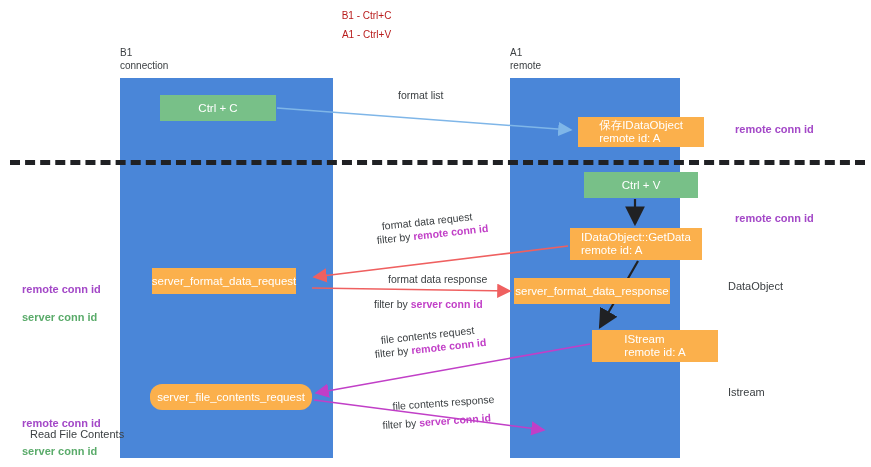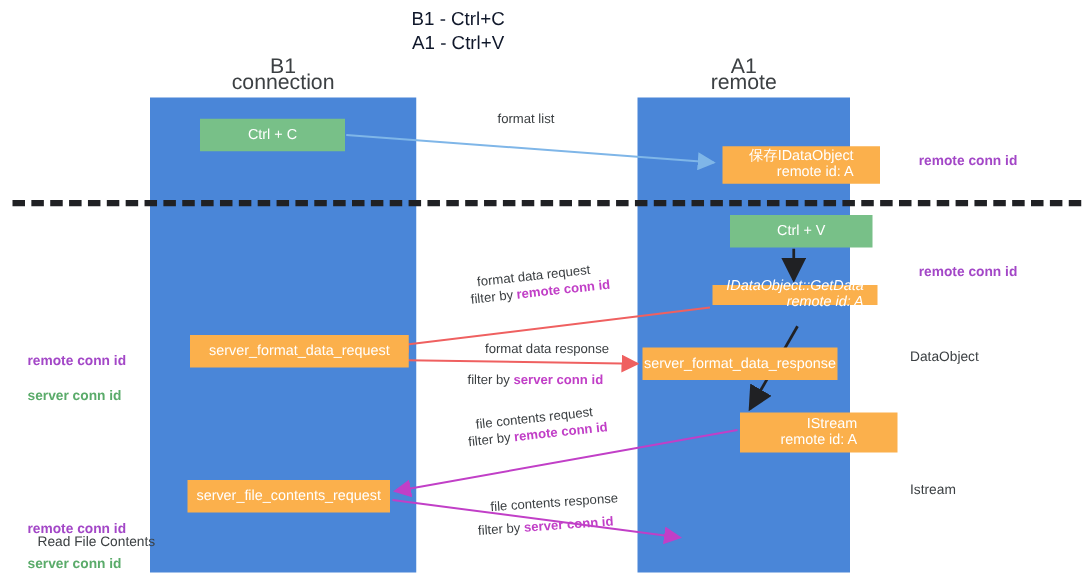--- a/index.html
+++ b/index.html
@@ -15,54 +15,54 @@
   .lane{
     position:absolute;
     background:#4a86d8;
   }
   #lane-b1{left:120px;top:78px;width:213px;height:380px;}
   #lane-a1{left:510px;top:78px;width:170px;height:380px;}
 
   
   .title{
     position:absolute;left:0;top:6px;width:733px;
-    text-align:center;font-size:15px;color:#0f172a;line-height:19px;
+    text-align:center;font-size:10px;color:#b91c1c;line-height:19px;
     white-space:pre-line;
   }
   .lane-head{
-    position:absolute;text-align:center;font-size:17px;
+    position:absolute;font-size:10px;
     color:#3c4043;line-height:13px;white-space:pre-line;
   }
   #head-b1{left:120px;top:46px;width:213px;}
   #head-a1{left:510px;top:46px;width:170px;}
 
   
   #divider{
     position:absolute;left:10px;top:160px;width:855px;height:0;
     border-top:5px dashed #202124;
   }
 
   
   .node{
     position:absolute;box-sizing:border-box;
     display:flex;align-items:center;justify-content:center;
-    text-align:right;color:#ffffff;font-size:11.5px;line-height:13px;
+    text-align:left;color:#ffffff;font-size:11.5px;line-height:13px;
     white-space:pre-line;padding:2px 4px;
   }
   .green{background:#78c088;}
   .orange{background:#fbb04c;}
 
   #n-ctrlc{left:160px;top:95px;width:116px;height:26px;}
   #n-save-ido{left:578px;top:117px;width:126px;height:30px;}
   #n-ctrlv{left:584px;top:172px;width:114px;height:26px;}
-  #n-getdata{left:570px;top:228px;width:132px;height:16px;font-style:italic;}
-  #n-fmt-req{left:152px;top:268px;width:175px;height:26px;}
+  #n-getdata{left:570px;top:228px;width:132px;height:32px;}
+  #n-fmt-req{left:152px;top:268px;width:144px;height:26px;}
   #n-fmt-resp{left:514px;top:278px;width:156px;height:26px;}
   #n-istream{left:592px;top:330px;width:126px;height:32px;}
-  #n-file-req{line-height:13px;left:150px;top:384px;width:162px;height:26px;}
+  #n-file-req{line-height:13px;left:150px;top:384px;width:162px;height:26px;border-radius:12px;}
   #n-file-resp{left:548px;top:417px;width:158px;height:26px;}
 
   
   .side{
     position:absolute;font-size:11px;line-height:14px;
     white-space:pre-line;
   }
   .side.dark{color:#3c4043;margin-top:43px;}
   .purple{color:#a347c7;font-weight:bold;}
   .green-t{color:#5aab6a;font-weight:bold;}

